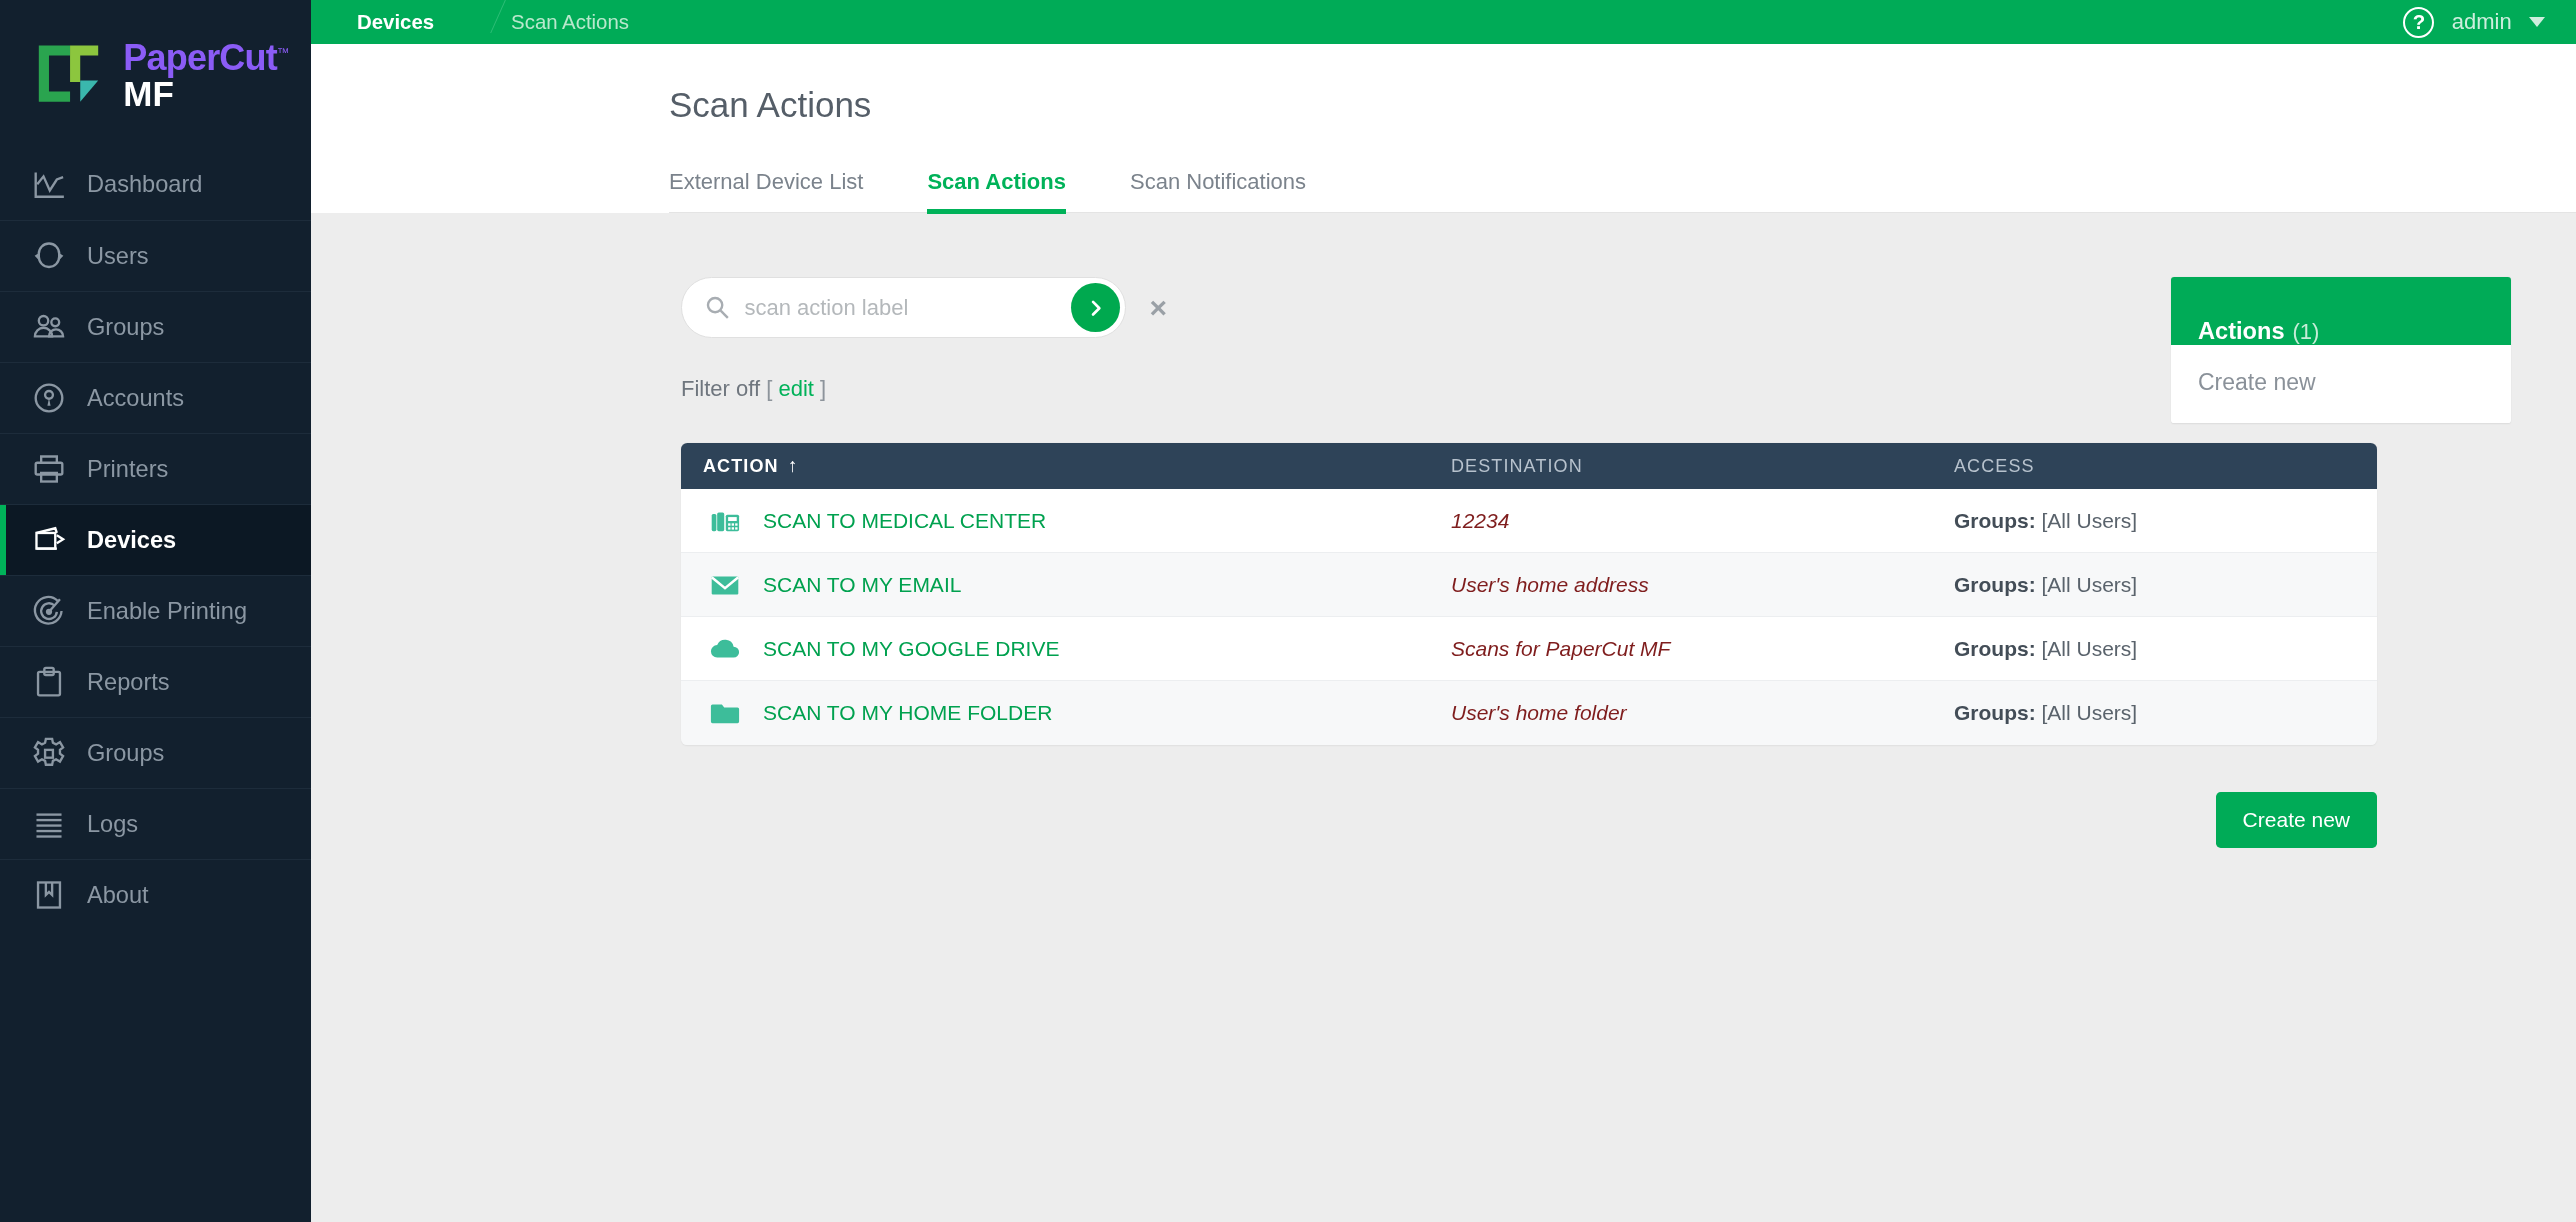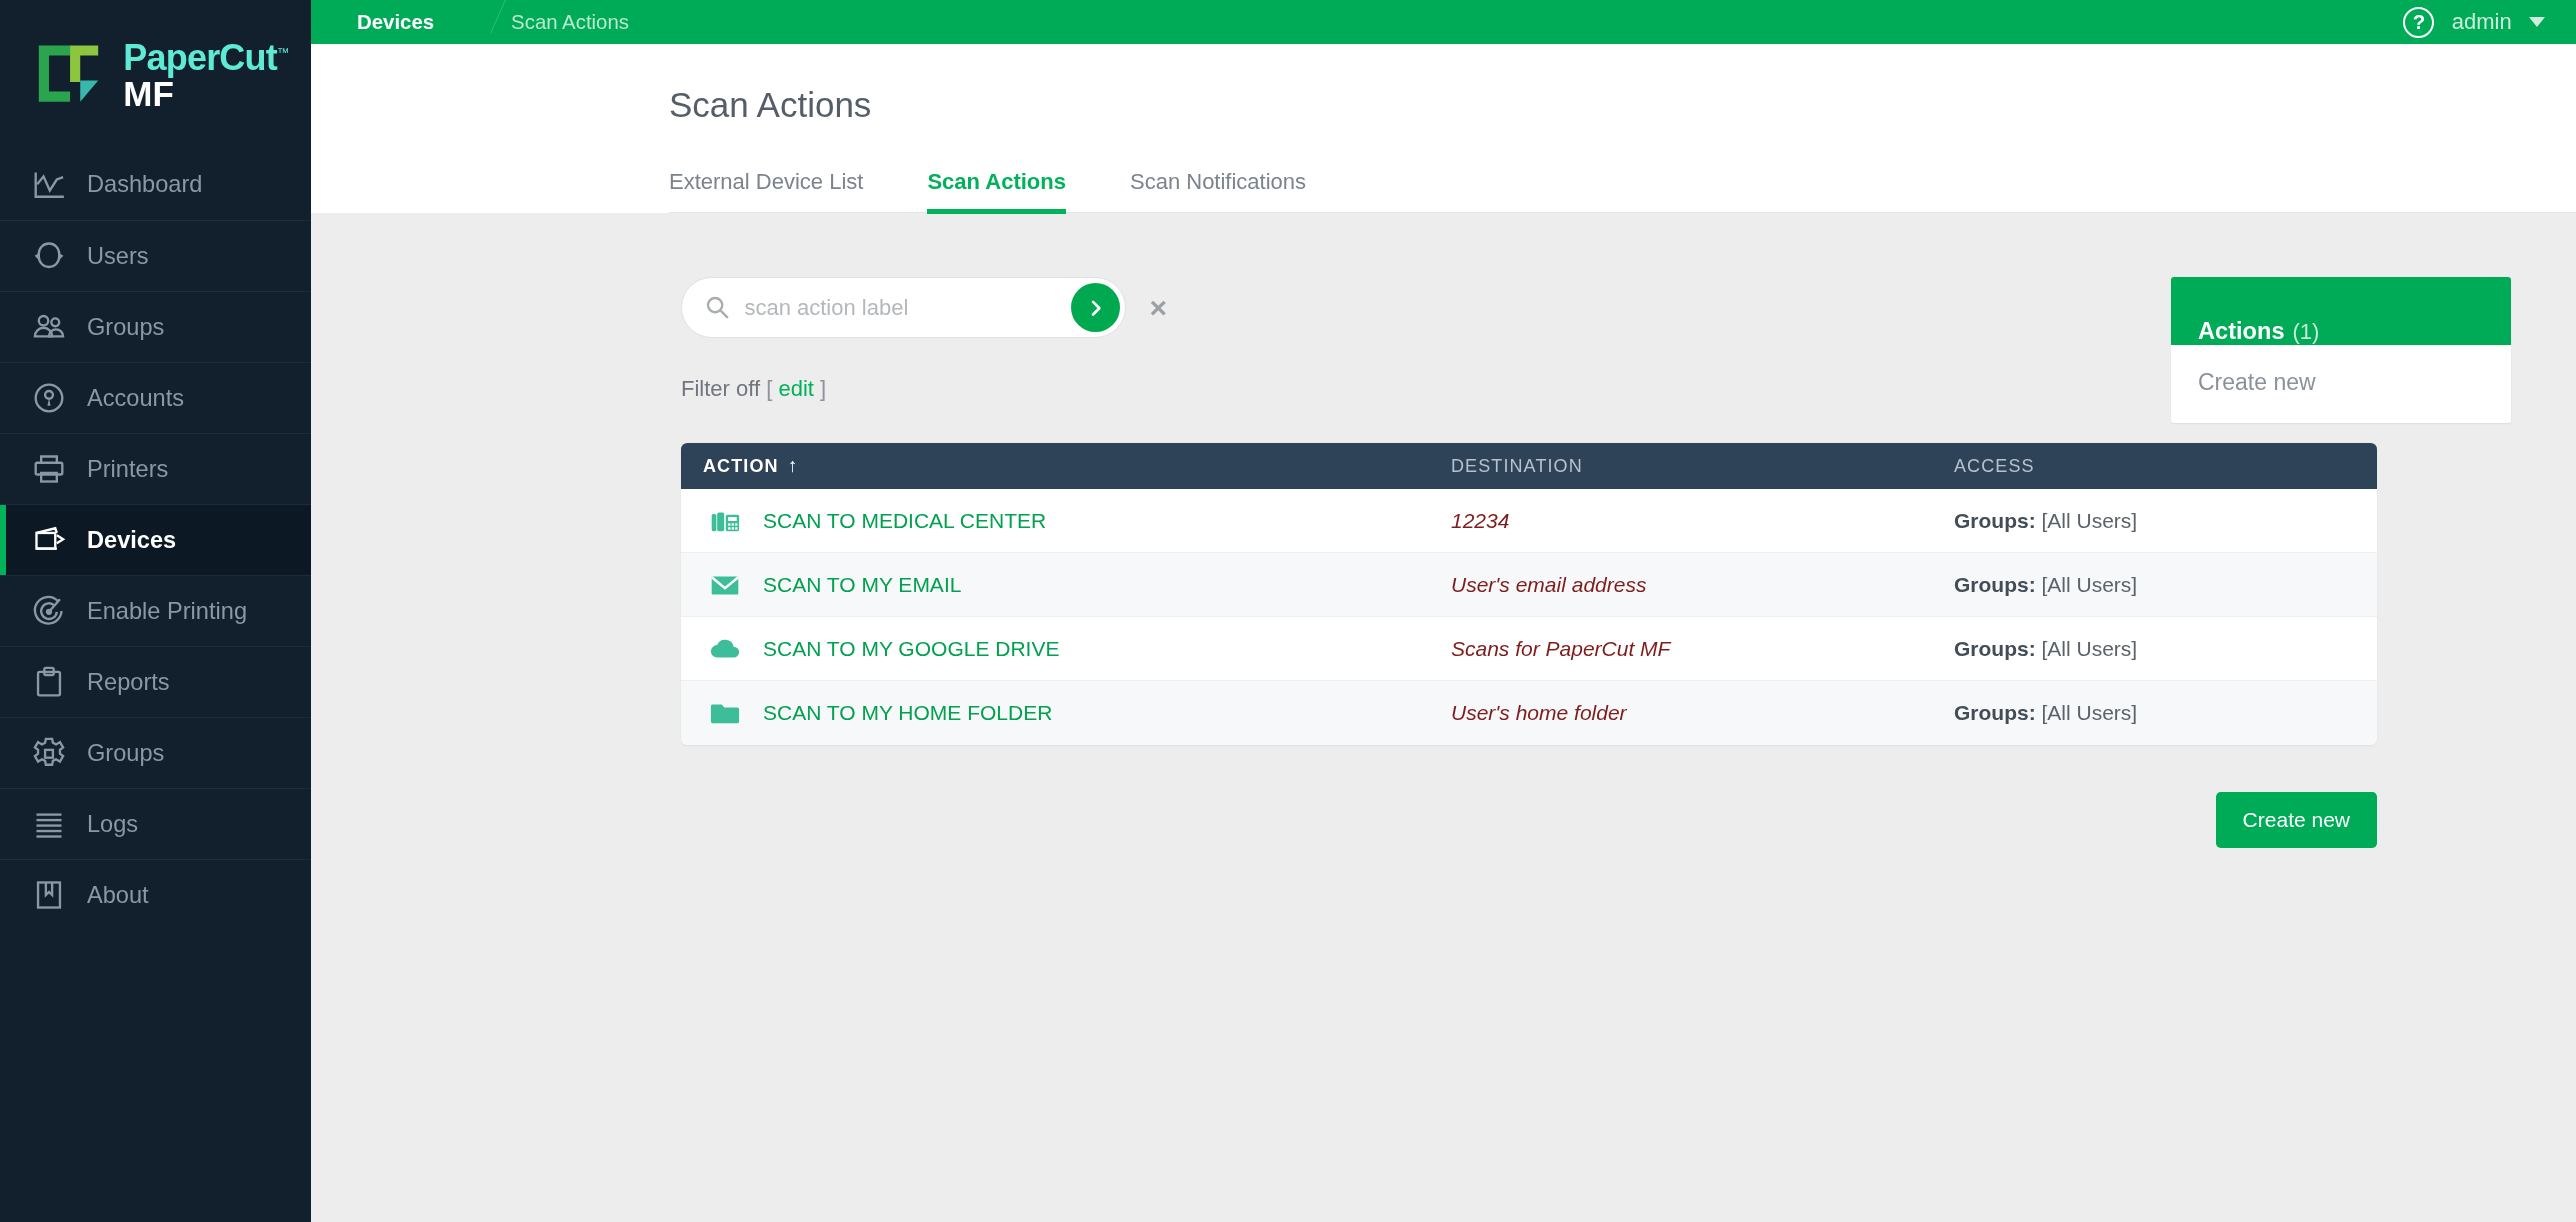--- a/index.html
+++ b/index.html
@@ -18,21 +18,21 @@
     display: flex; flex-direction: column;
   }
   .logo-wrap {
     height: 149px; display: flex; align-items: center;
     padding-left: 31px;
   }
   .logo { display: flex; align-items: flex-start; }
   .logo-mark { width: 75px; height: 75px; position: relative; flex: 0 0 75px; }
   .logo-text { margin-left: 17.3px; padding-top: 3.1px; }
   .logo-name {
-    color: #5eead4; font-size: 36px; font-weight: bold;
+    color: #8b5cf6; font-size: 36px; font-weight: bold;
     letter-spacing: -0.8px; line-height: 0.98;
     position: relative; display: inline-block;
   }
   .logo-tm { font-size: 12.6px; vertical-align: super; font-weight: normal; }
   .logo-sub {
     color: #ffffff; font-size: 35px; font-weight: bold;
     line-height: 1.08; letter-spacing: 0px;
   }
 
   .nav { display: flex; flex-direction: column; }
@@ -456,21 +456,21 @@
             <div class="td c1">
               <span class="row-ico">
                 <svg width="36" height="36" viewBox="0 0 46 46">
                   <rect x="6" y="12" width="34" height="23" rx="1" fill="#3dbd9a"></rect>
                   <path d="M6 13 L23 27 L40 13" fill="none" stroke="#ffffff" stroke-width="3.2"></path>
                 </svg>
               </span>
               <span class="row-link">SCAN TO MY EMAIL</span>
             </div>
             <div class="td c2">
-              <span class="dest">User's email address</span>
+              <span class="dest">User's home address</span>
             </div>
             <div class="td c3">
               <span class="access"><b>Groups:</b> <span>[All Users]</span></span>
             </div>
           </div>
 
           <div class="trow">
             <div class="td c1">
               <span class="row-ico">
                 <svg width="36" height="36" viewBox="0 0 46 46">

